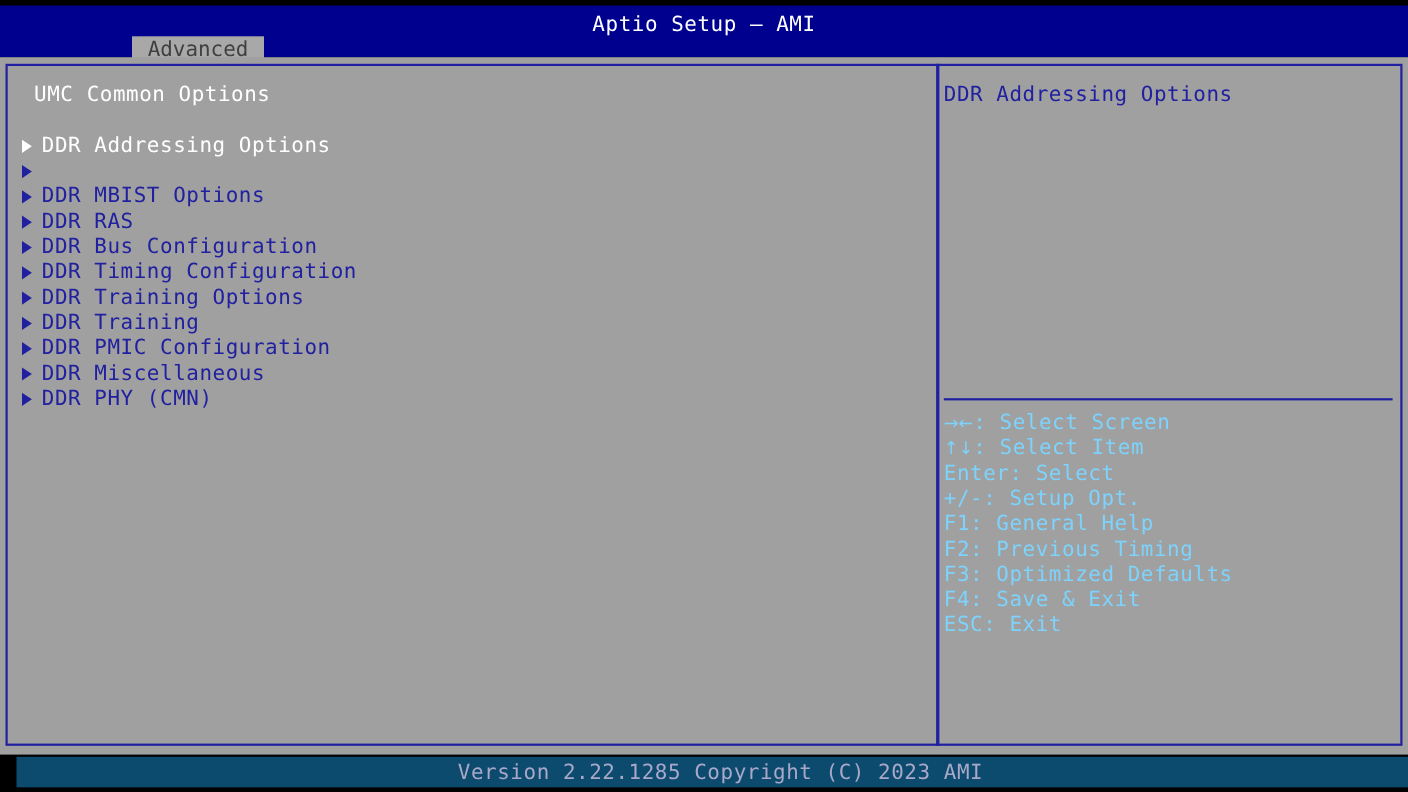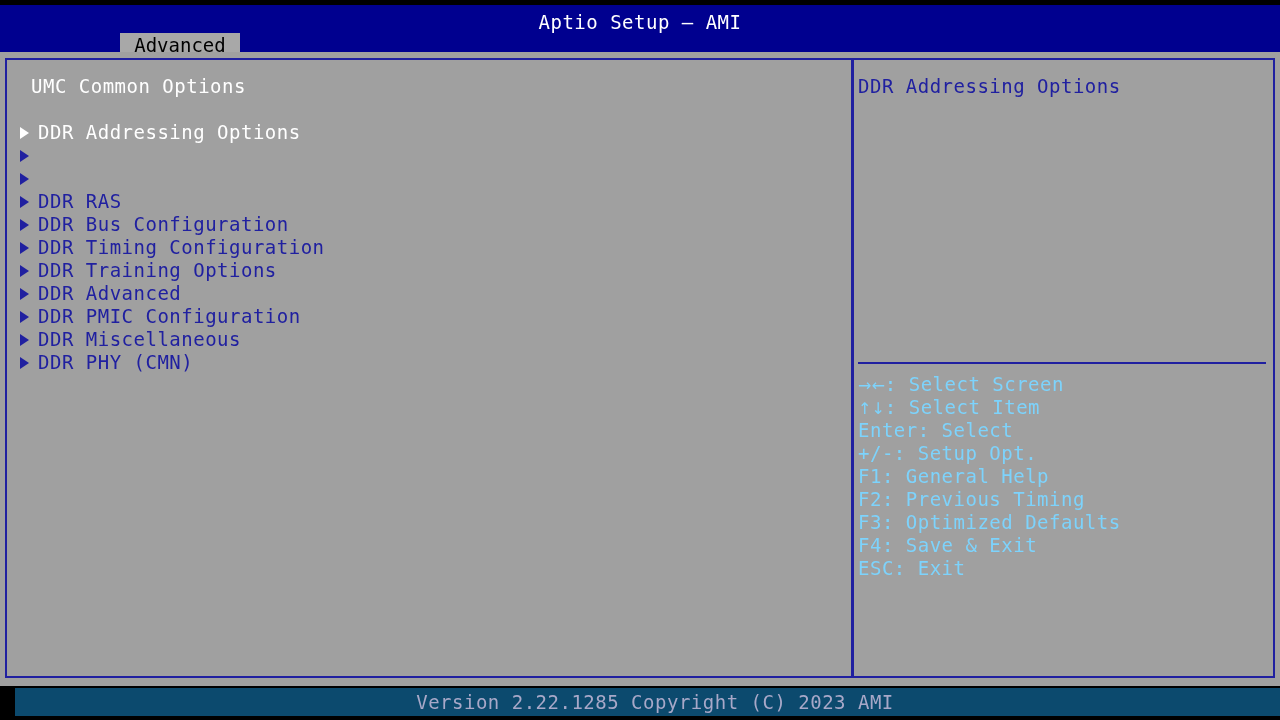--- a/index.html
+++ b/index.html
@@ -50,21 +50,21 @@
   .tab-strip {
     position: absolute;
     left: 0; top: 28px;
     width: 1280px; height: 24px;
   }
   .tab-active {
     position: absolute;
     left: 120px; top: 0px;
     width: 120px; height: 24px;
     background: #a8a8a8;
-    color: #000000;
+    color: #404040;
     font-size: 19px;
     line-height: 24px;
     text-align: center;
     white-space: pre;
   }
 
   
   .body-gray {
     position: absolute;
     left: 0; top: 52px;
@@ -220,26 +220,26 @@
   <div class="body-gray"></div>
 
   <div class="panel-frame"></div>
   <div class="panel-divider"></div>
 
   <div class="left-pane">
     <div class="section-title">UMC Common Options</div>
     <div class="menu-list" id="menu-list">
         <div class="menu-row selected"><span class="menu-arrow"></span><span class="menu-label">DDR Addressing Options</span></div>
         <div class="menu-row"><span class="menu-arrow"></span></div>
-        <div class="menu-row"><span class="menu-arrow"></span></div>
+        <div class="menu-row"><span class="menu-arrow"></span><span class="menu-label">DDR MBIST Options</span></div>
         <div class="menu-row"><span class="menu-arrow"></span><span class="menu-label">DDR RAS</span></div>
         <div class="menu-row"><span class="menu-arrow"></span><span class="menu-label">DDR Bus Configuration</span></div>
         <div class="menu-row"><span class="menu-arrow"></span><span class="menu-label">DDR Timing Configuration</span></div>
         <div class="menu-row"><span class="menu-arrow"></span><span class="menu-label">DDR Training Options</span></div>
-        <div class="menu-row"><span class="menu-arrow"></span><span class="menu-label">DDR Advanced</span></div>
+        <div class="menu-row"><span class="menu-arrow"></span><span class="menu-label">DDR Training</span></div>
         <div class="menu-row"><span class="menu-arrow"></span><span class="menu-label">DDR PMIC Configuration</span></div>
         <div class="menu-row"><span class="menu-arrow"></span><span class="menu-label">DDR Miscellaneous</span></div>
         <div class="menu-row"><span class="menu-arrow"></span><span class="menu-label">DDR PHY (CMN)</span></div>
       </div>
   </div>
 
   <div class="right-pane">
     <div class="help-title">DDR Addressing Options</div>
     <div class="help-sep"></div>
     <div class="keylegend" id="key-legend">

